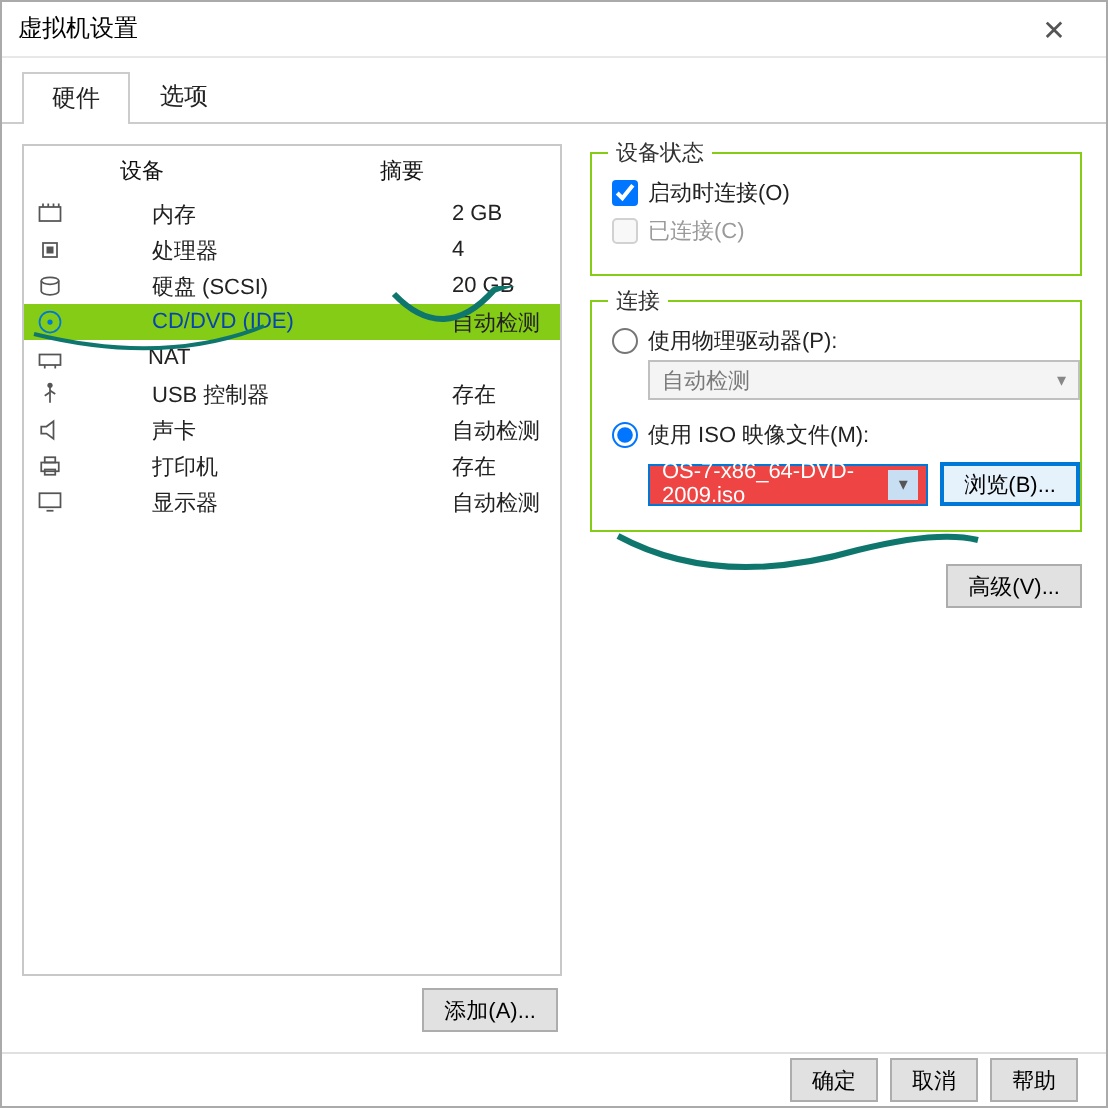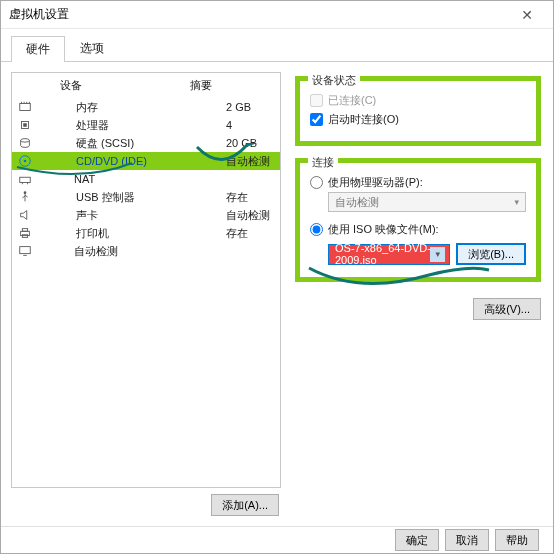--- a/index.html
+++ b/index.html
@@ -16,21 +16,21 @@
 .panel { border: 1px solid #c8c8c8; flex: 1; background: #fff; overflow: hidden; }
 .hdr-row { display: flex; padding: 5px 8px 5px 8px; color: #111; font-size: 11px; }
 .hdr-row .c1 { width: 130px; margin-left: 40px; }
 .hdr-row .c2 { flex: 1; }
 .hw-row { display: flex; align-items: center; padding: 2px 4px 2px 4px; font-size: 11px; color: #222; height: 18px; gap: 40px; }
 .hw-row .ic { width: 18px; display: flex; justify-content: center; }
 .hw-row .c1 { width: 112px; padding-left: 2px; }
 .hw-row .c2 { flex: 1; }
 .hw-row.sel { background: #84cc16; }
 .right { flex: 1; display: flex; flex-direction: column; padding: 4px 2px 0 6px; }
-.group { border: 5px solid #84cc16; padding: 10px 10px 12px 10px; position: relative; margin-bottom: 12px; }
+.group { border: 1px solid #84cc16; padding: 10px 0 12px 10px; position: relative; margin-bottom: 12px; }
 .group-title { position: absolute; top: -8px; left: 8px; background: #fff; padding: 0 4px; font-size: 11px; color: #333; }
 .chk, .radio { display: flex; align-items: center; gap: 5px; font-size: 11px; color: #222; padding: 2px 0; }
 .chk input, .radio input { margin: 0; }
 .chk.disabled { color: #9a9a9a; }
 .indent { margin-left: 18px; }
 .select-like { border: 1px solid #c0c0c0; background: #f4f4f4; color: #7a7a7a; height: 20px; display: flex; align-items: center; padding: 0 6px; font-size: 11px; position: relative; }
 .select-like .arrow { position: absolute; right: 6px; color: #888; font-size: 9px; }
 .iso-row { display: flex; gap: 6px; align-items: center; margin-top: 4px; }
 .iso-select { flex: 1; border: 1px solid #0078d7; background: #ef4444; color: #fff; height: 21px; display: flex; align-items: center; padding: 0 6px; font-size: 11px; position: relative; }
 .iso-select .arrow { position: absolute; right: 4px; color: #fff; font-size: 9px; background: #c8dff3; color: #555; width: 15px; height: 15px; display: flex; align-items: center; justify-content: center; }
@@ -150,47 +150,48 @@
           <span class="c1">打印机</span>
           <span class="c2">存在</span>
         </div>
         <div class="hw-row">
           <span class="ic">
               <svg viewBox="0 0 16 16">
                 <rect x="2" y="3" width="12" height="8" fill="none" stroke="#555"></rect>
                 <line x1="6" y1="13" x2="10" y2="13" stroke="#555"></line>
               </svg>
             </span>
+          <span class="c1">显示器</span>
           <span class="c2">自动检测</span>
         </div>
 
         <svg class="annot" style="left:0;top:70px;width:270px;height:80px;">
           <path d="M5 24 Q 70 40 120 20" stroke="#0f766e" stroke-width="2" fill="none"></path>
           <path d="M185 4 Q 210 30 235 2 Q 258 -6 270 -10" stroke="#0f766e" stroke-width="3" fill="none"></path>
         </svg>
       </div>
 
       <div class="left-btns">
         <button class="btn">
             <span>添加(A)...</span>
           </button>
       </div>
     </div>
 
     <div class="right" style="position:relative;">
 
       <div class="group">
         <div class="group-title">设备状态</div>
+        <label class="chk">
+          <input type="checkbox" checked="" style="">
+          <span>启动时连接(O)</span>
+        </label>
         <label class="chk disabled">
           <input type="checkbox" disabled="" style="">
           <span>已连接(C)</span>
-        </label>
-        <label class="chk">
-          <input type="checkbox" checked="" style="">
-          <span>启动时连接(O)</span>
         </label>
       </div>
 
       <div class="group">
         <div class="group-title">连接</div>
         <label class="radio">
           <input type="radio" name="conn" style="">
           <span>使用物理驱动器(P):</span>
         </label>
         <div class="indent">

